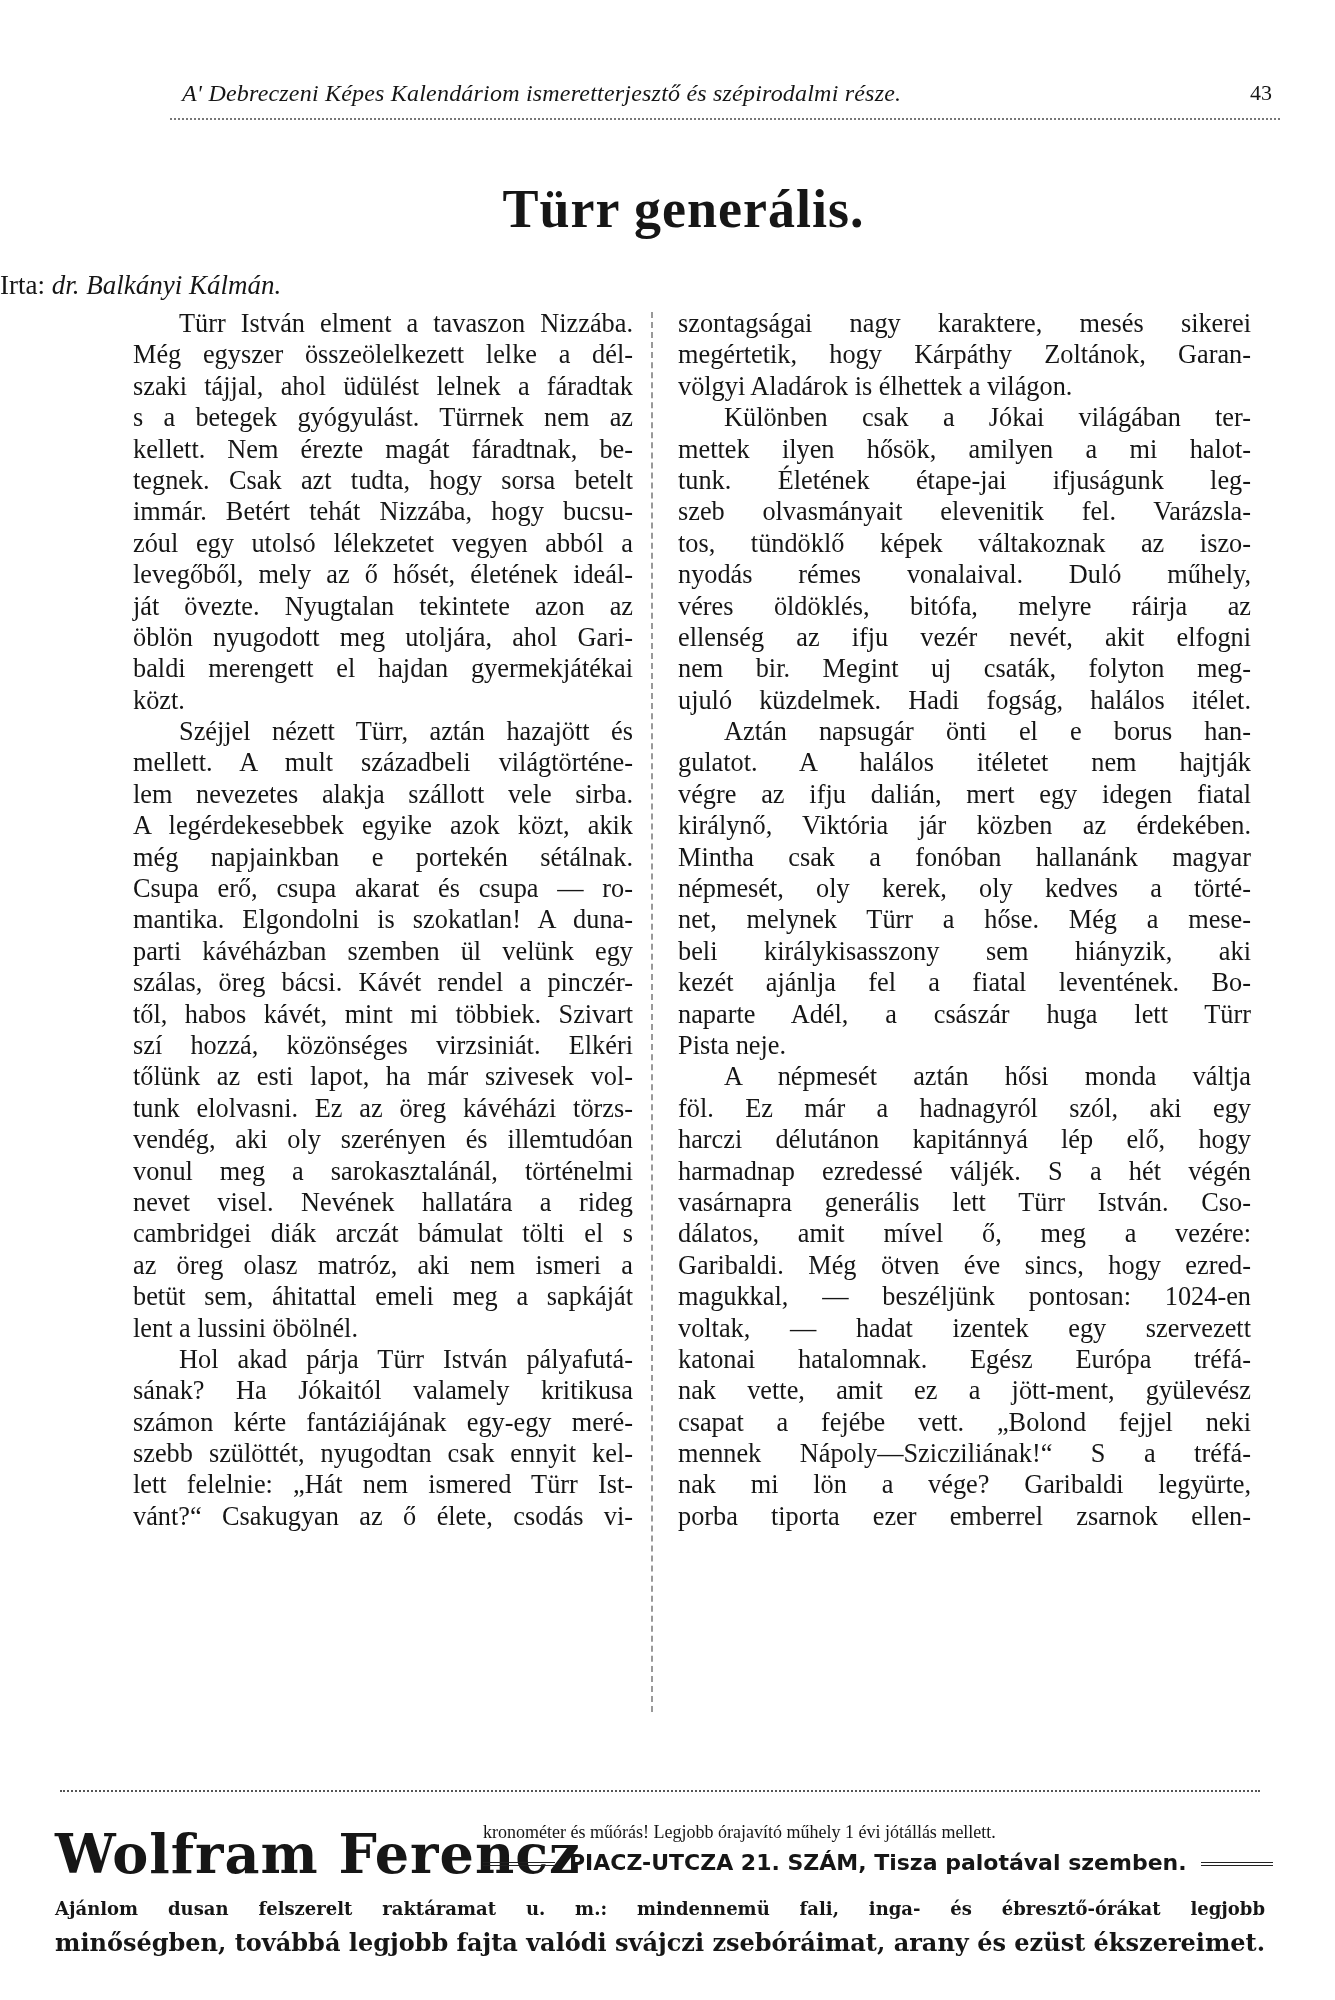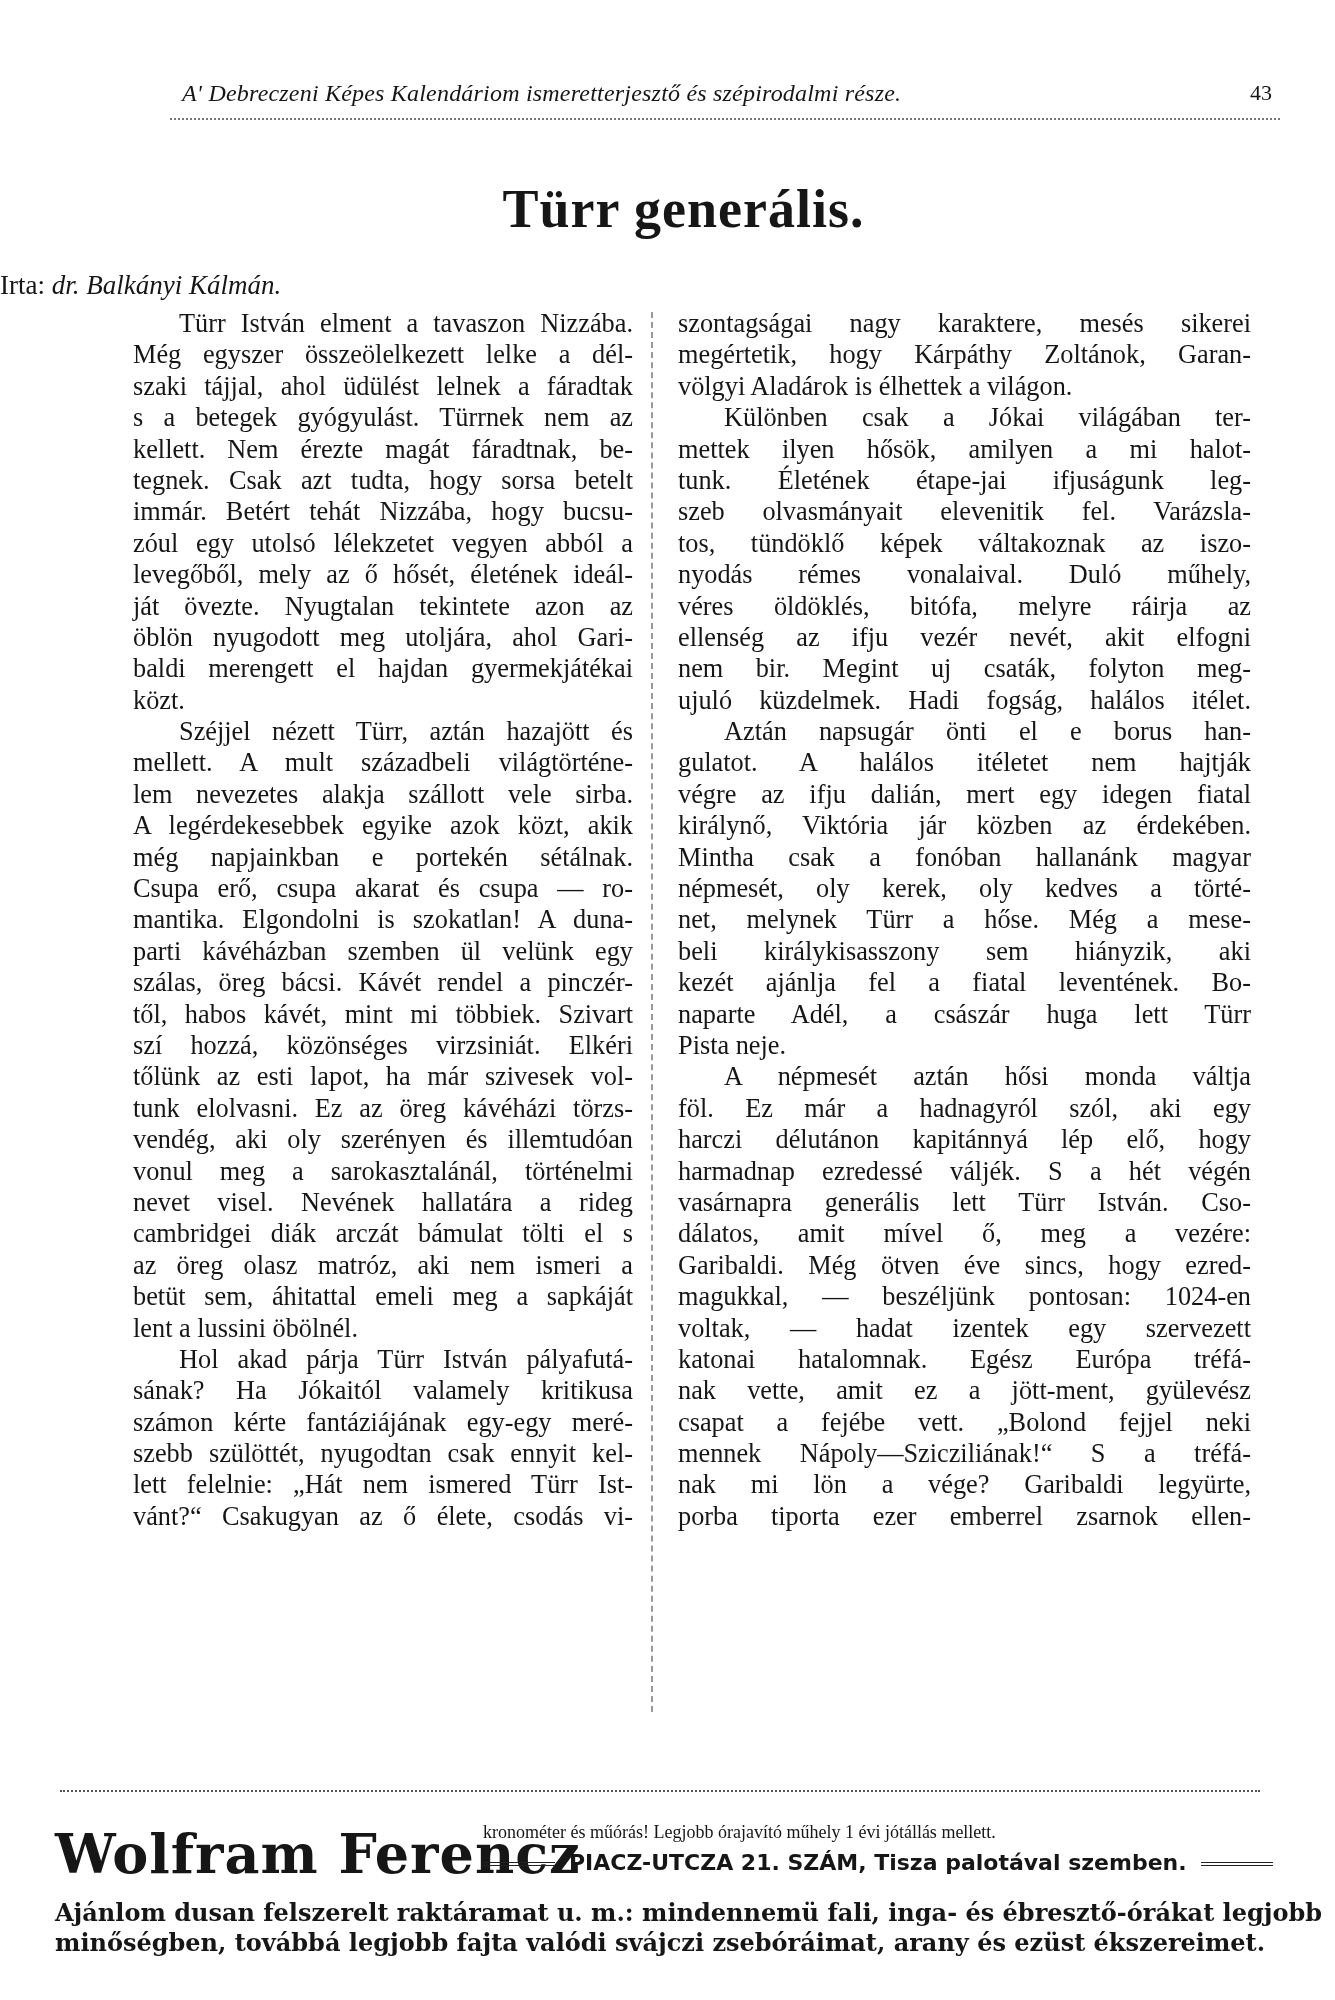--- a/index.html
+++ b/index.html
@@ -18,21 +18,21 @@
     .line.last { text-align-last: left; }
     .line.indent { padding-left: 46px; }
     .col-divider { position: absolute; left: 651px; top: 312px; height: 1400px; border-left: 2px dashed #999; }
     .foot-rule { position: absolute; left: 60px; top: 1790px; width: 1200px; border-top: 2px dotted #555; }
     .ad { position: absolute; left: 55px; top: 1818px; width: 1230px; height: 180px; }
     .ad-name { position: absolute; left: 0; top: 4px; font-size: 54px; font-weight: bold; font-family: "DejaVu Serif", serif; letter-spacing: 1px; text-align: center; }
     .ad-line1 { position: absolute; left: 428px; top: 4px; font-size: 18px; white-space: nowrap; }
     .ad-line2 { position: absolute; left: 428px; top: 32px; font-size: 22px; font-weight: bold; white-space: nowrap; font-family: "DejaVu Sans", sans-serif; }
     .ad-rule { display: inline-block; width: 72px; border-top: 4px double #222; vertical-align: middle; margin: 0 14px 0 0; }
     .ad-rule.right { margin: 0 0 0 14px; }
-    .ad-line3 { position: absolute; left: 0; top: 80px; width: 1210px; font-size: 24px; font-weight: bold; font-family: "DejaVu Serif", serif; white-space: nowrap; text-align: justify; text-align-last: justify; }
+    .ad-line3 { position: absolute; left: 0; top: 80px; width: 1210px; font-size: 18px; font-weight: bold; font-family: "DejaVu Serif", serif; white-space: nowrap; text-align: justify; text-align-last: justify; }
     .ad-line4 { position: absolute; left: 0; top: 110px; width: 1210px; font-size: 24px; font-weight: bold; font-family: "DejaVu Serif", serif; white-space: nowrap; text-align: justify; text-align-last: justify; }
   </style>
 </head>
 <body>
 
 <div class="running-head">
   <span class="running-title">A' Debreczeni Képes Kalendáriom ismeretterjesztő és szépirodalmi része.</span>
   <span class="page-number">43</span>
 </div>
 <div class="head-rule"></div>

